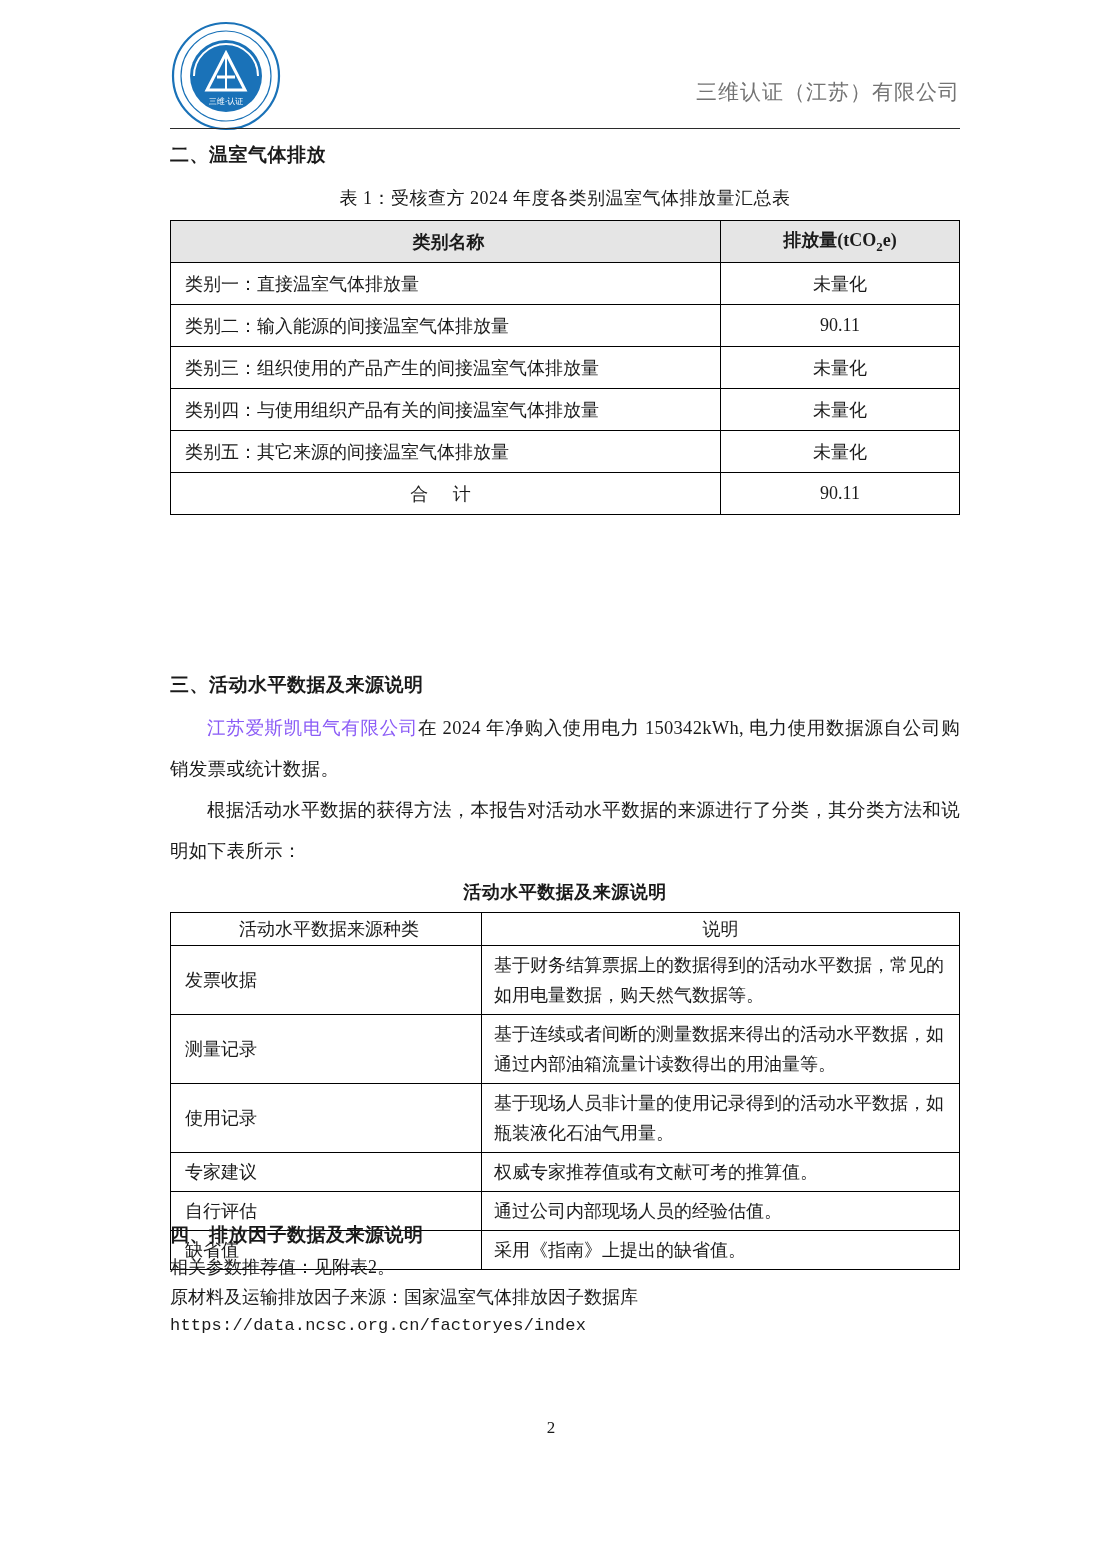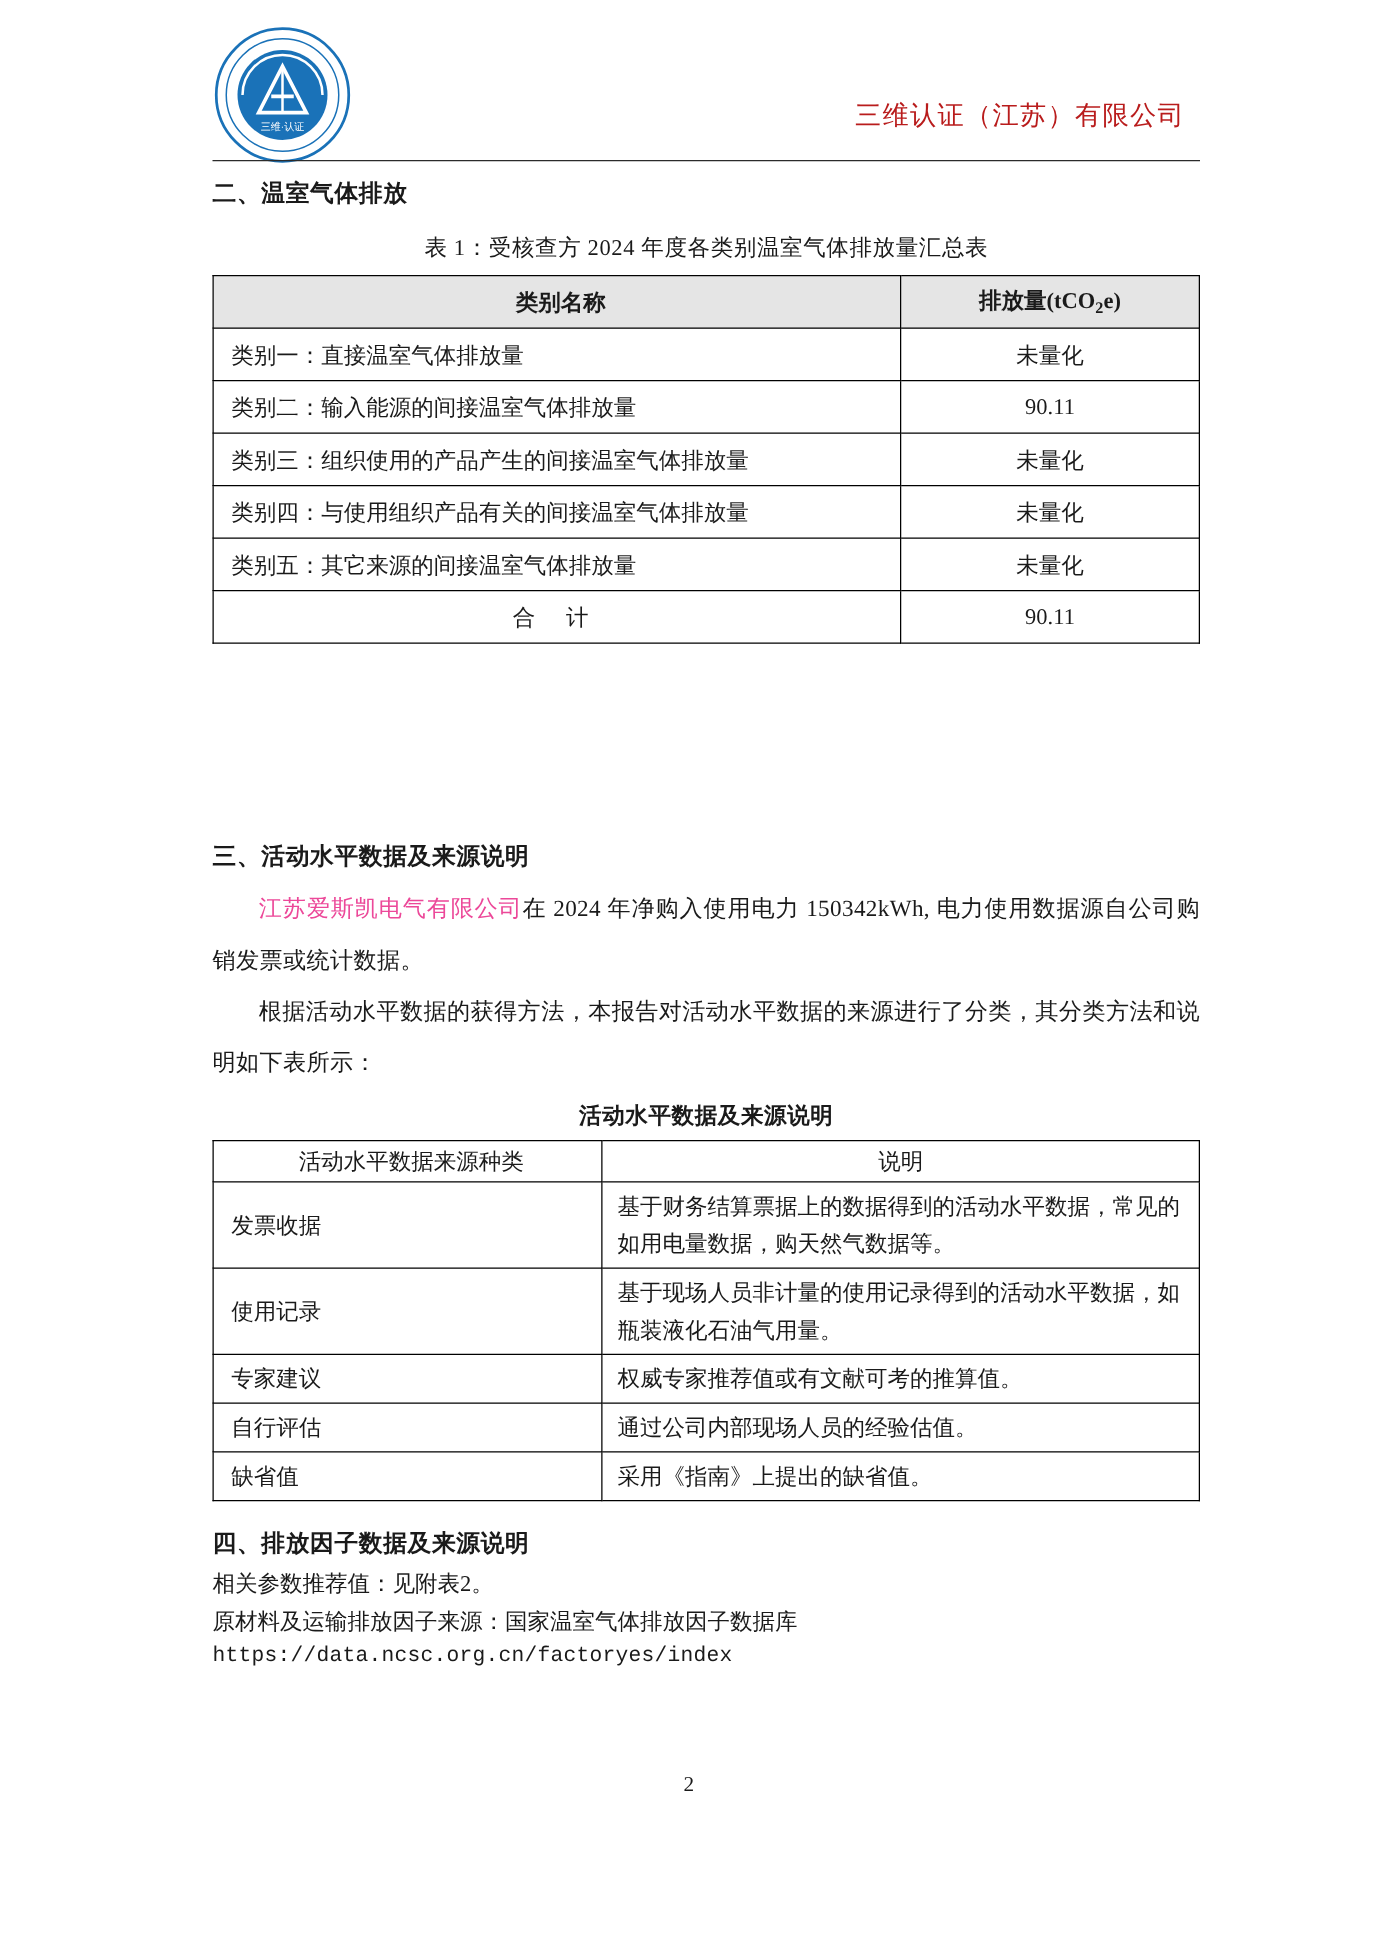--- a/index.html
+++ b/index.html
@@ -34,25 +34,25 @@
   }
   .logo {
     position: absolute;
     left: 0;
     top: 2px;
     width: 112px;
     height: 112px;
   }
   .header-title {
     position: absolute;
-    right: 12px;
+    right: 0;
     top: 60px;
     font-family: "Liberation Serif", "DejaVu Serif", serif;
     font-size: 21px;
-    color: #b91c1c;
+    color: #737373;
     letter-spacing: 1px;
     white-space: nowrap;
   }
   .header-rule {
     position: absolute;
     left: 170px;
     top: 128px;
     width: 790px;
     height: 0;
     border-top: 1.2px solid #2b2b2b;
@@ -64,21 +64,21 @@
     font-weight: bold;
     letter-spacing: 0.5px;
   }
   .para {
     font-size: 18.5px;
     line-height: 41px;
     text-align: justify;
     letter-spacing: 0.3px;
   }
   .indent { text-indent: 37px; }
-  .blue { color: #ec4899; }
+  .blue { color: #8b5cf6; }
 
   .tbl-caption {
     font-size: 18px;
     text-align: center;
     letter-spacing: 0.5px;
   }
 
   
   table {
     border-collapse: collapse;
@@ -199,20 +199,24 @@
         <tbody>
             <tr>
           <th class="k hdr">活动水平数据来源种类</th>
           <th class="hdr">说明</th>
         </tr>
         <tr>
           <td class="k">发票收据</td>
           <td class="v">基于财务结算票据上的数据得到的活动水平数据，常见的如用电量数据，购天然气数据等。</td>
         </tr>
         <tr>
+          <td class="k">测量记录</td>
+          <td class="v">基于连续或者间断的测量数据来得出的活动水平数据，如通过内部油箱流量计读数得出的用油量等。</td>
+        </tr>
+        <tr>
           <td class="k">使用记录</td>
           <td class="v">基于现场人员非计量的使用记录得到的活动水平数据，如瓶装液化石油气用量。</td>
         </tr>
         <tr>
           <td class="k">专家建议</td>
           <td class="v">权威专家推荐值或有文献可考的推算值。</td>
         </tr>
         <tr>
           <td class="k">自行评估</td>
           <td class="v">通过公司内部现场人员的经验估值。</td>

